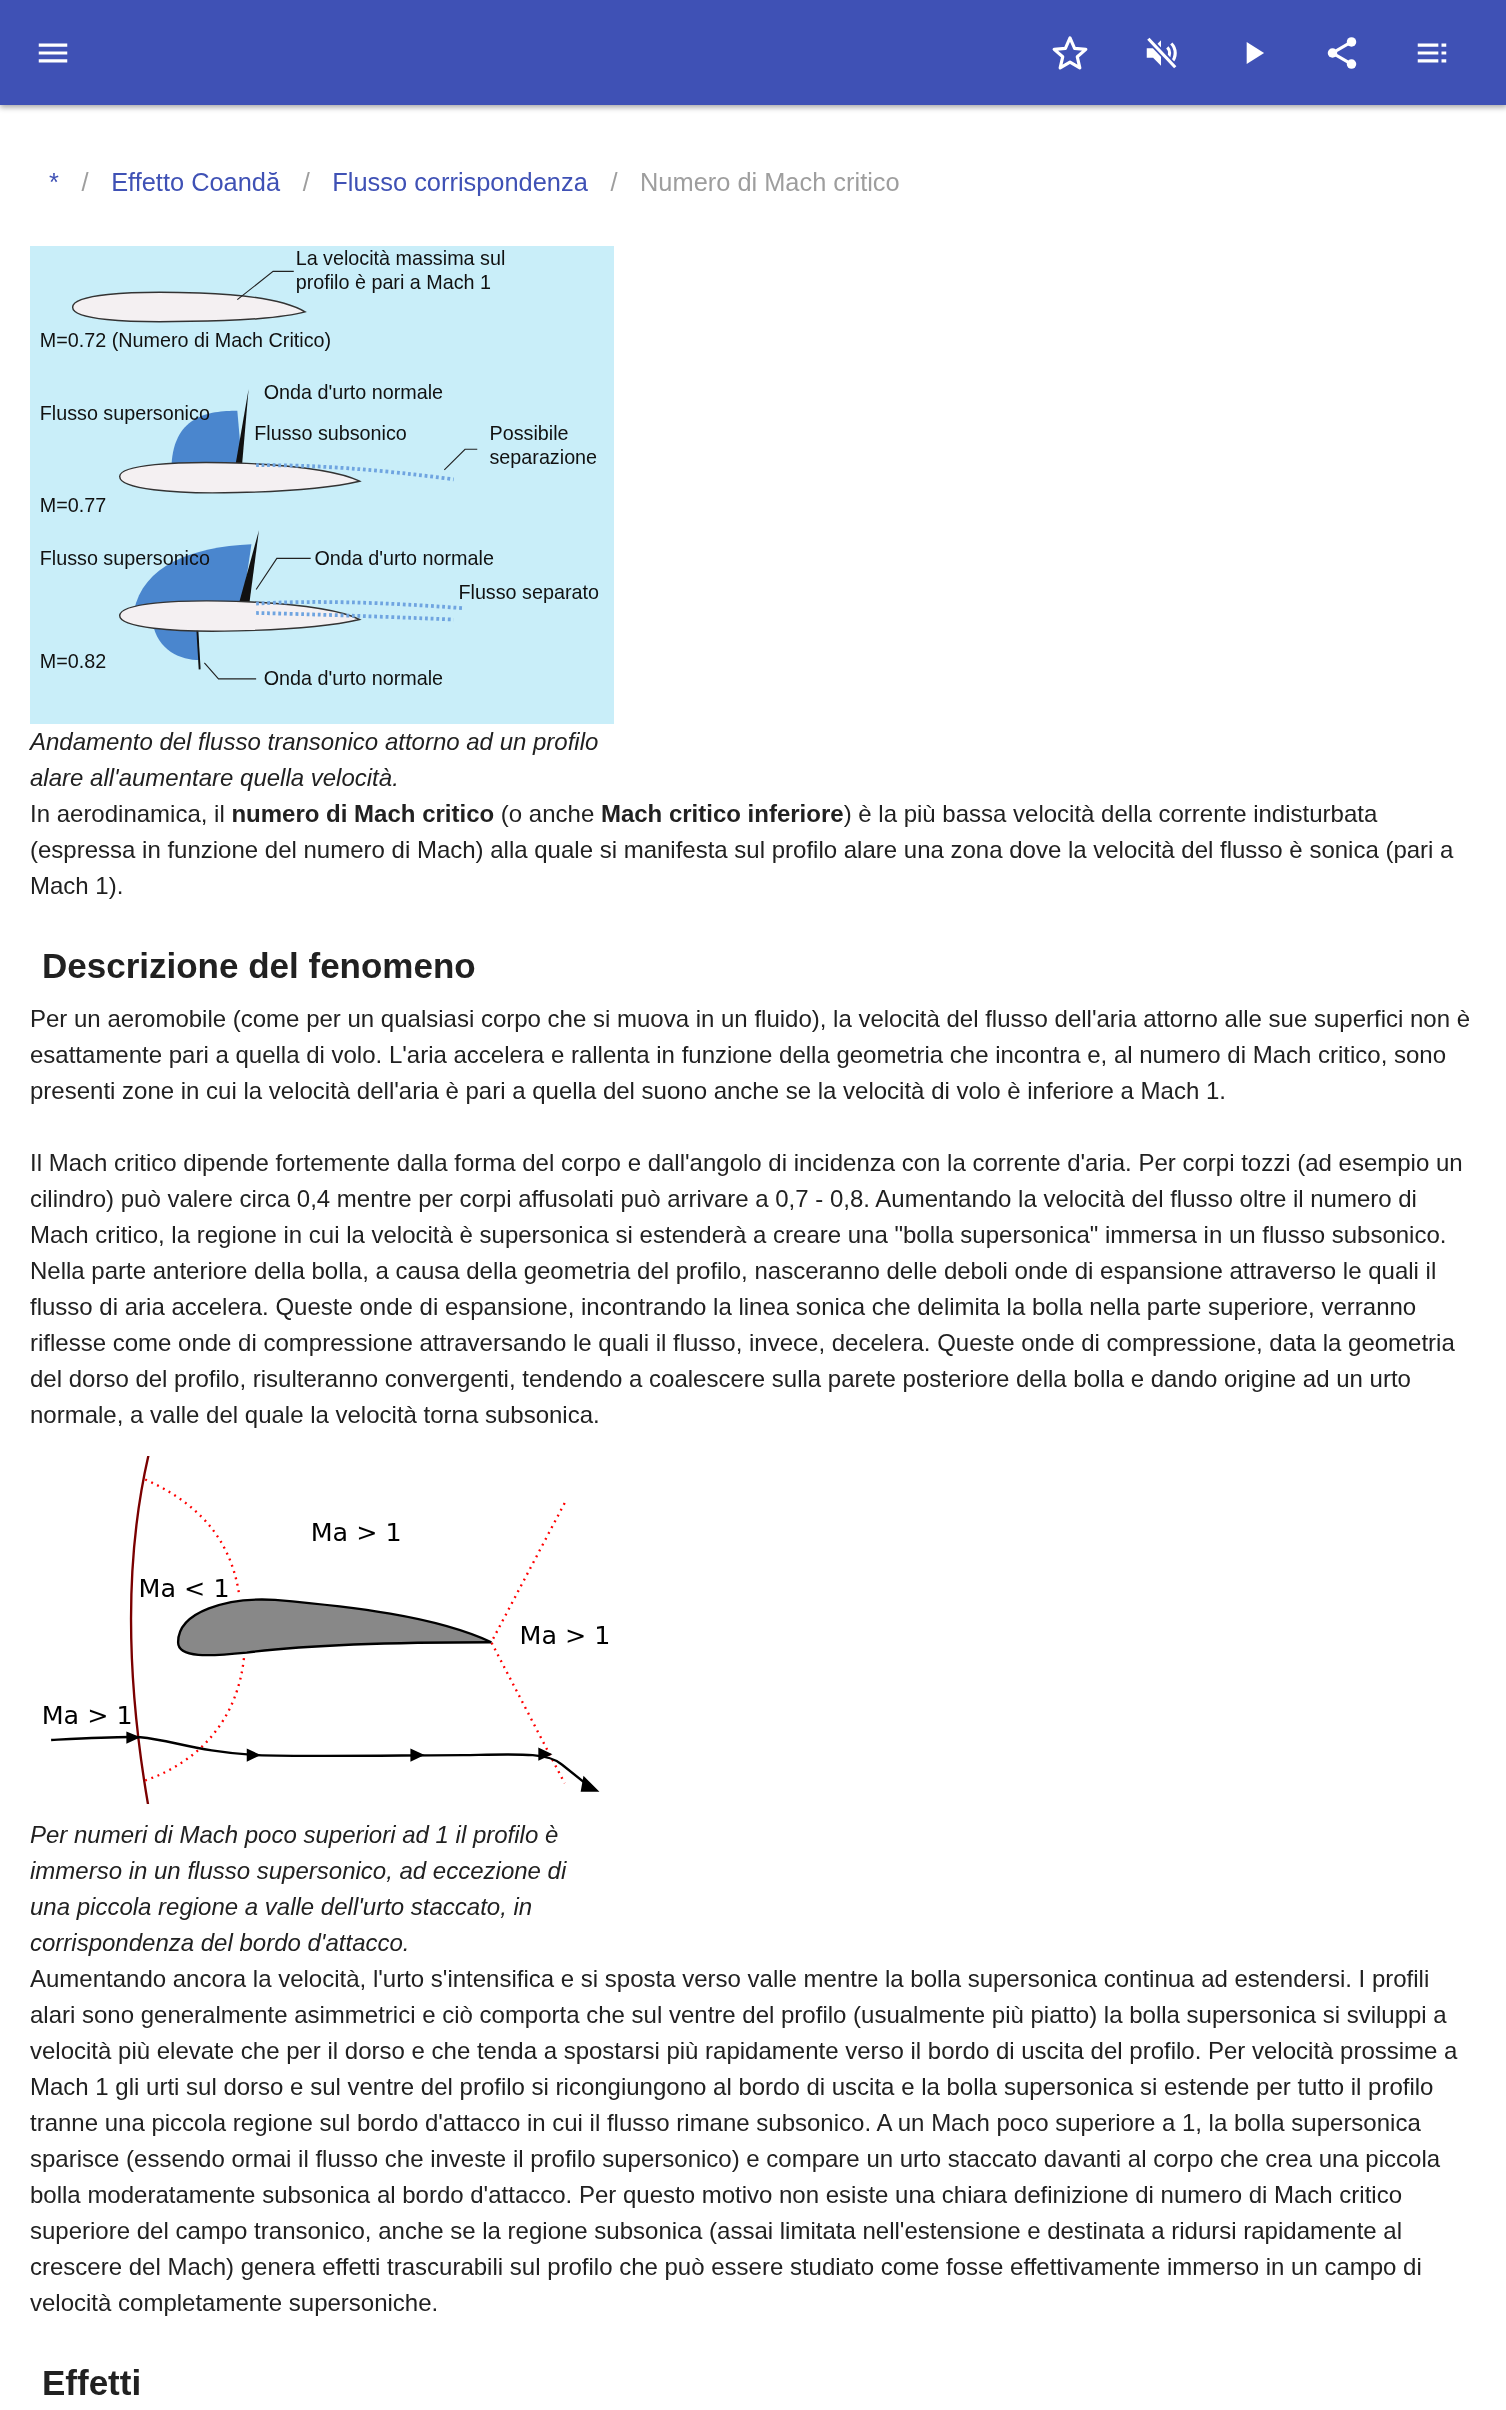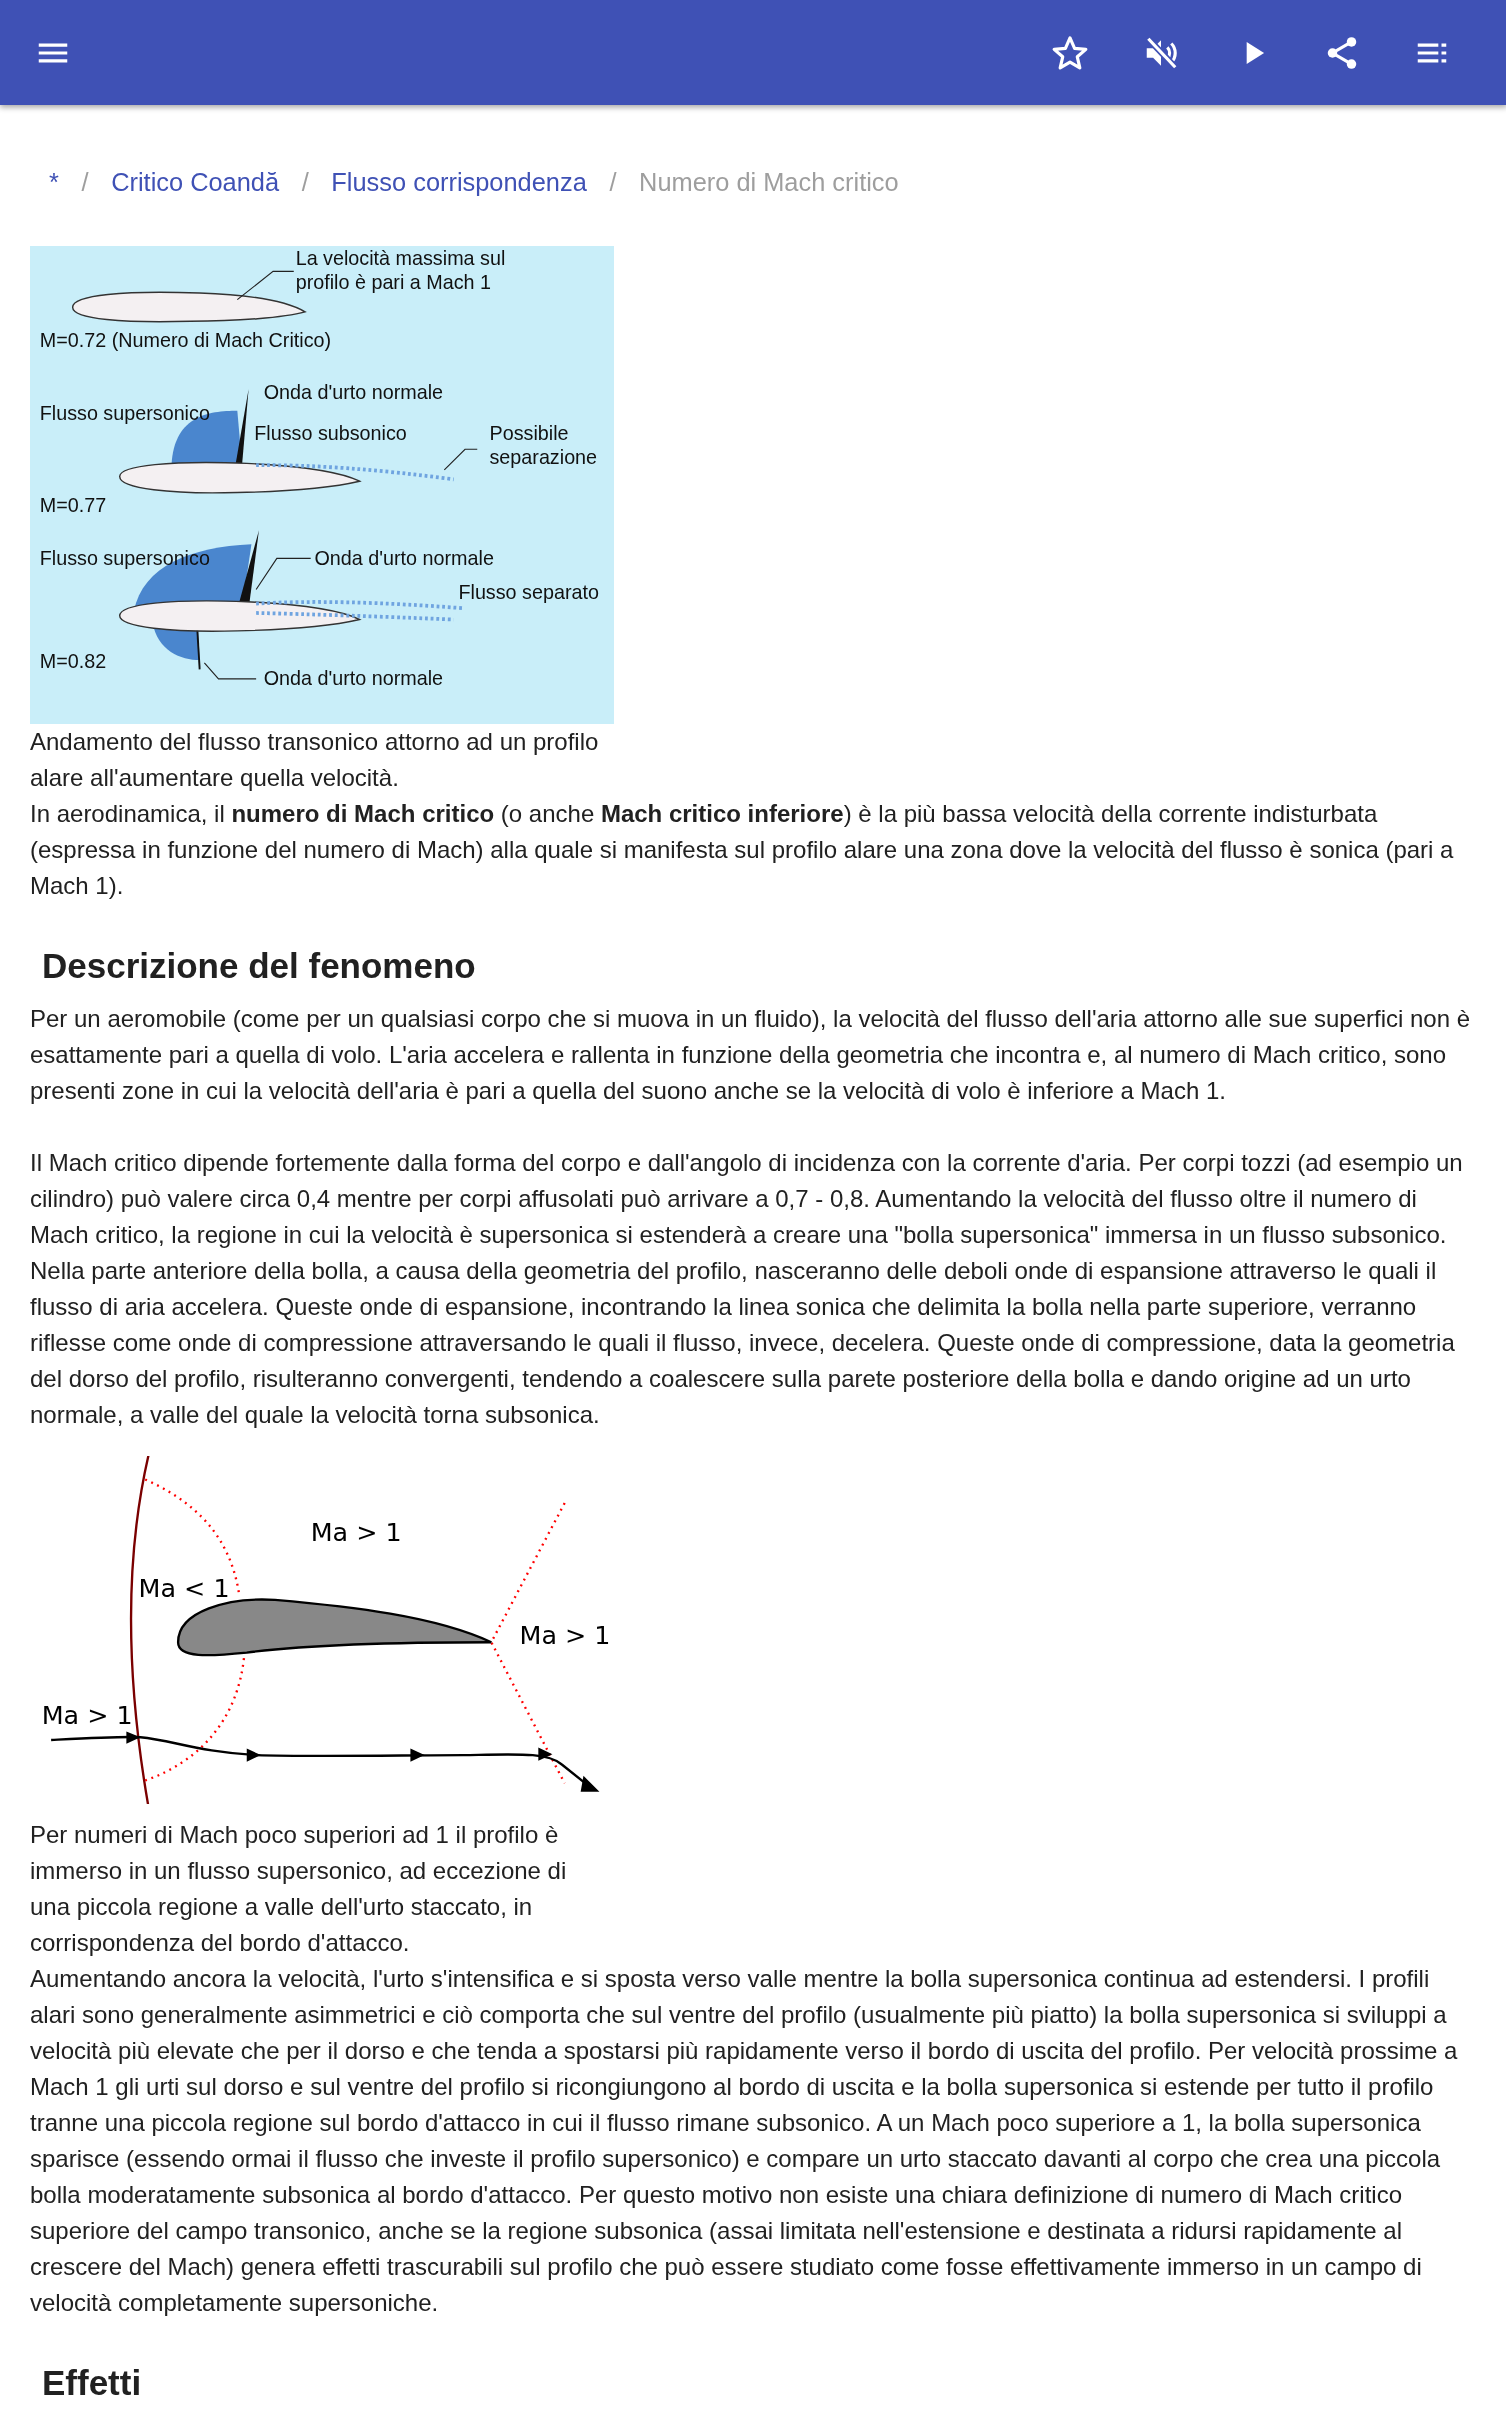--- a/index.html
+++ b/index.html
@@ -9,21 +9,21 @@
             box-shadow:0 2.8px 5.6px rgba(0,0,0,0.35); z-index:2; }
   .appbar .btn { position:absolute; top:25.4px; width:55px; height:55px; display:flex; align-items:center; justify-content:center; cursor:pointer; }
   .appbar svg { width:38px; height:38px; fill:#fff; }
   .crumbs { position:absolute; top:168px; left:49px; font-size:25.4px; display:flex; align-items:center; }
   .crumbs .link { color:#3F51B5; cursor:pointer; }
   .crumbs .sep { color:#9e9e9e; margin:0 22.6px; }
   .crumbs .cur { color:#9e9e9e; }
   .content { position:absolute; left:30px; top:246px; width:1450px; font-size:24px; line-height:36px; }
   .fig1 { width:584px; height:478px; background:#C9EEF9; display:block; }
   .fig2 { width:584px; height:348px; display:block; margin-top:22.6px; }
-  .caption { width:603px; }
+  .caption { width:603px;font-style:italic; }
   p { margin:0; }
   .gap { height:36px; }
   h2 { font-size:35px; font-weight:bold; margin:12px; line-height:47px; }
   h3 { font-size:27px; font-weight:bold; margin:0; line-height:38px; }
   .figlabel { font-family:"Liberation Sans", sans-serif; font-size:21px; fill:#111; }
   .figlabel2 { font-family:"DejaVu Sans", sans-serif; font-size:27px; fill:#000; }
 </style>
 </head>
 <body>
 
@@ -62,21 +62,21 @@
   <div class="btn" style="left:1404px">
     <svg viewBox="0 0 24 24">
         <path d="M3 6h13v2H3zM3 11h13v2H3zM3 16h13v2H3zM18 6h3v2h-3zM18 11h3v2h-3zM18 16h3v2h-3z"></path>
       </svg>
   </div>
 </div>
 
 <div class="crumbs">
   <span class="link">*</span>
   <span class="sep">/</span>
-  <span class="link">Critico Coandă</span>
+  <span class="link">Effetto Coandă</span>
   <span class="sep">/</span>
   <span class="link">Flusso corrispondenza</span>
   <span class="sep">/</span>
   <span class="cur">Numero di Mach critico</span>
 </div>
 
 <div class="content">
 
   <svg class="fig1" viewBox="0 0 620 508" style="font-size:25.5px">
     <rect width="620" height="508" fill="#C9EEF9"></rect>

